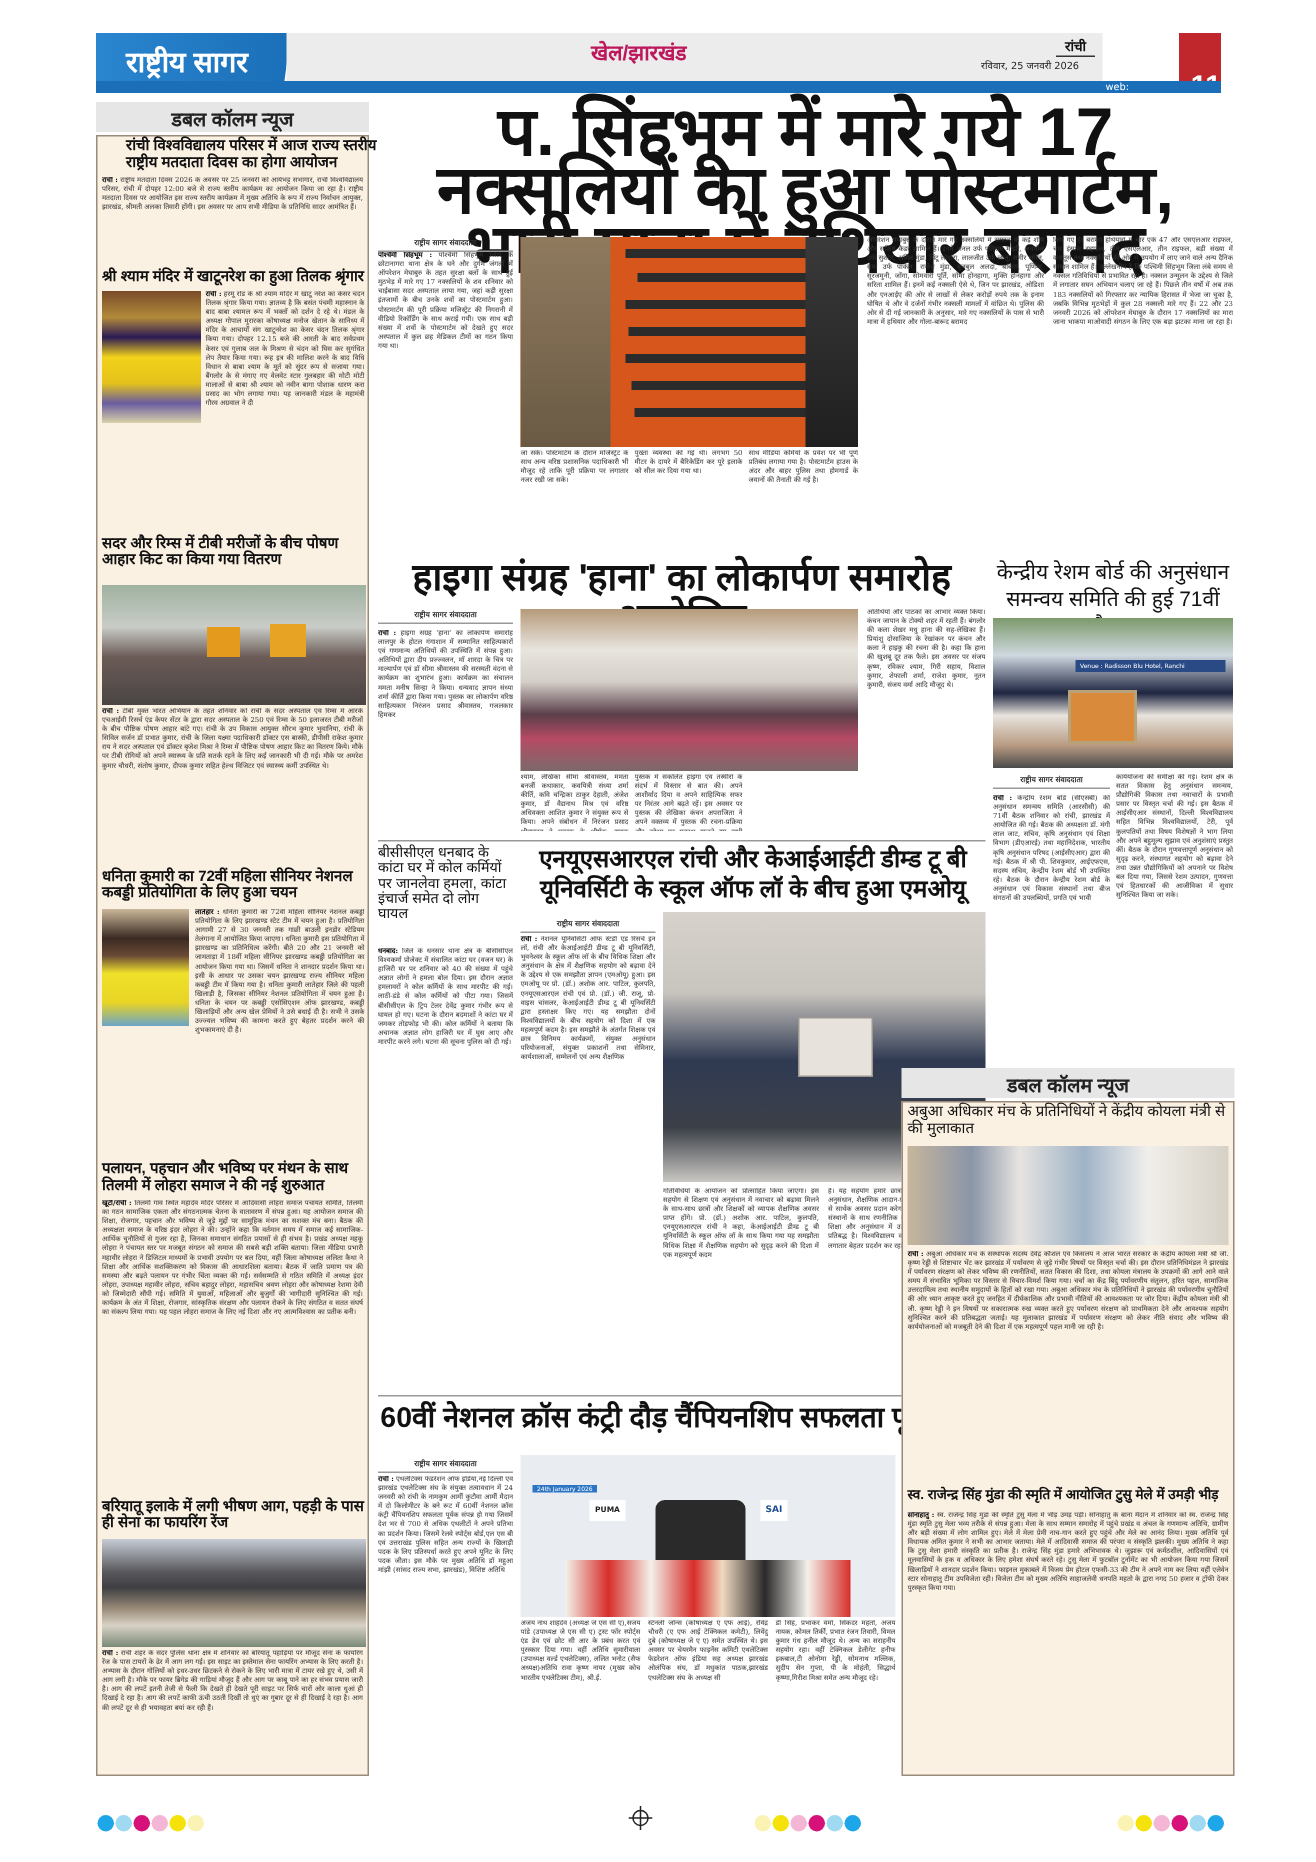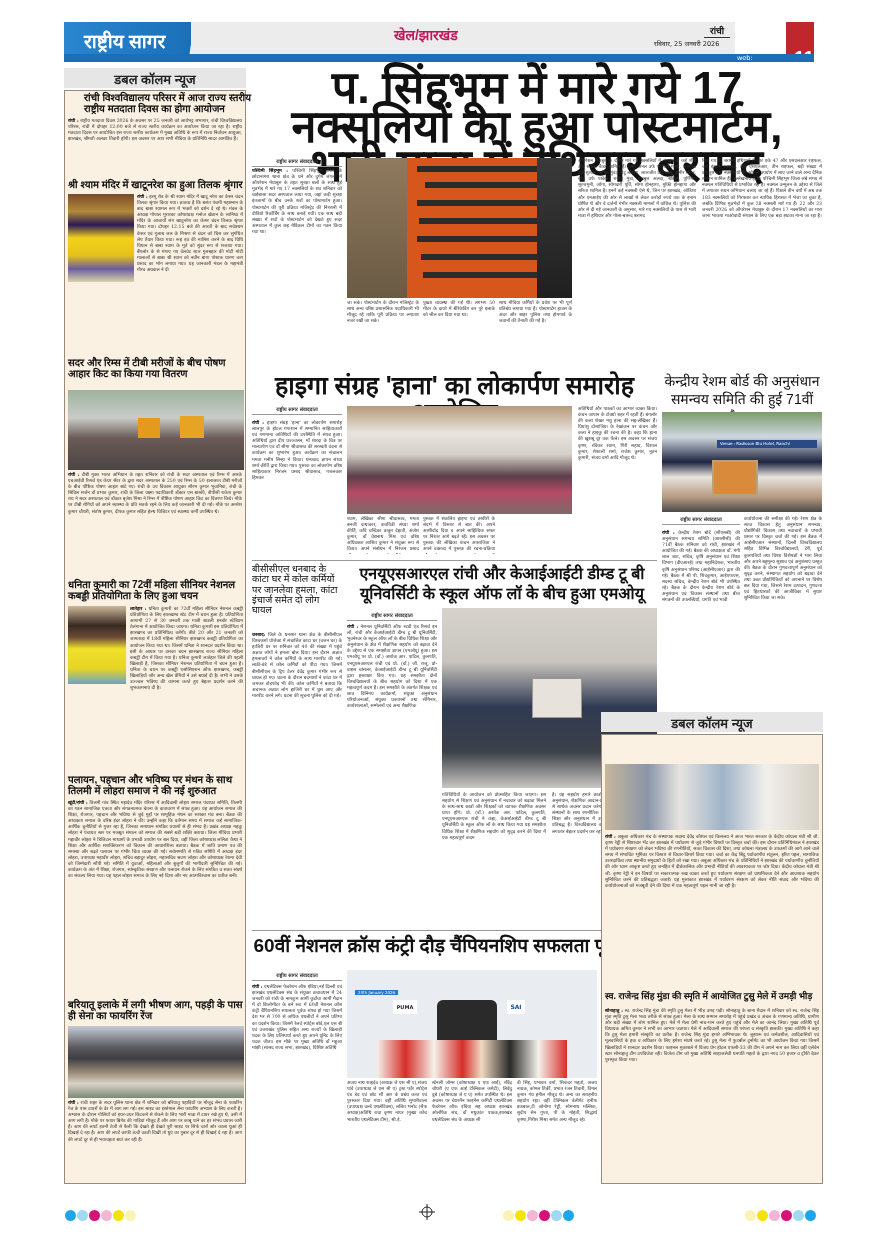--- a/index.html
+++ b/index.html
@@ -142,20 +142,21 @@
   </div>
   <div class="abs" style="left:50px;top:48px;width:46px;height:36px;background:#d98a3a;border:2px solid #b8a27a;"></div>
 </div>
 <div class="abs byline" style="left:662px;top:516px;width:78px;">राष्ट्रीय सागर संवाददाता</div>
 <div class="abs bodytext" style="left:662px;top:530px;width:78px;height:172px;"><b>रांची :</b> <span>केन्द्रीय रेशम बोर्ड (सीएसबी) की अनुसंधान समन्वय समिति (आरसीसी) की 71वीं बैठक शनिवार को रांची, झारखंड में आयोजित की गई। बैठक की अध्यक्षता डॉ. मंगी लाल जाट, सचिव, कृषि अनुसंधान एवं शिक्षा विभाग (डीएआरई) तथा महानिदेशक, भारतीय कृषि अनुसंधान परिषद (आईसीएआर) द्वारा की गई। बैठक में श्री पी. शिवकुमार, आईएफएस, सदस्य सचिव, केन्द्रीय रेशम बोर्ड भी उपस्थित रहे। बैठक के दौरान केन्द्रीय रेशम बोर्ड के अनुसंधान एवं विकास संस्थानों तथा बीज संगठनों की उपलब्धियों, प्रगति एवं भावी</span></div>
 <div class="abs bodytext" style="left:744px;top:516px;width:78px;height:186px;">कार्ययोजना की समीक्षा की गई। रेशम क्षेत्र के सतत विकास हेतु अनुसंधान समन्वय, प्रौद्योगिकी विकास तथा नवाचारों के प्रभावी प्रसार पर विस्तृत चर्चा की गई। इस बैठक में आईसीएआर संस्थानों, दिल्ली विश्वविद्यालय सहित विभिन्न विश्वविद्यालयों, टेरी, पूर्व कुलपतियों तथा विषय विशेषज्ञों ने भाग लिया और अपने बहुमूल्य सुझाव एवं अनुशंसाएं प्रस्तुत कीं। बैठक के दौरान गुणवत्तापूर्ण अनुसंधान को सुदृढ़ करने, संस्थागत सहयोग को बढ़ावा देने तथा उन्नत प्रौद्योगिकियों को अपनाने पर विशेष बल दिया गया, जिससे रेशम उत्पादन, गुणवत्ता एवं हितधारकों की आजीविका में सुधार सुनिश्चित किया जा सके।</div>
 
 <div class="abs" style="left:601px;top:712px;width:222px;height:472px;">
   <div class="dc-header" style="height:20px;">डबल कॉलम न्यूज</div>
   <div class="abs leftbox" style="left:0;top:22px;width:222px;height:450px;"></div>
+  <div class="abs head" style="left:4px;top:25px;width:214px;font-size:10px;font-weight:normal;">अबुआ अधिकार मंच के प्रतिनिधियों ने केंद्रीय कोयला मंत्री से की मुलाकात</div>
   <div class="abs photo" style="left:4px;top:52px;width:214px;height:66px;background:linear-gradient(90deg,#c7b69c 0%,#8a95a8 20%,#e6e4e0 35%,#9fb3c7 55%,#f1efeb 75%,#d6d1c6 100%);"></div>
   <div class="abs bodytext" style="left:4px;top:122px;width:214px;height:150px;"><b>रांची :</b> <span>अबुआ अधिकार मंच के संस्थापक सदस्य देवेंद्र कौशल एवं किसलय ने आज भारत सरकार के केंद्रीय कोयला मंत्री श्री जी. कृष्ण रेड्डी से शिष्टाचार भेंट कर झारखंड में पर्यावरण से जुड़े गंभीर विषयों पर विस्तृत चर्चा की। इस दौरान प्रतिनिधिमंडल ने झारखंड में पर्यावरण संरक्षण को लेकर भविष्य की रणनीतियों, सतत विकास की दिशा, तथा कोयला मंत्रालय के उपक्रमों की आगे आने वाले समय में संभावित भूमिका पर विस्तार से विचार-विमर्श किया गया। चर्चा का केंद्र बिंदु पर्यावरणीय संतुलन, हरित पहल, सामाजिक उत्तरदायित्व तथा स्थानीय समुदायों के हितों को रखा गया। अबुआ अधिकार मंच के प्रतिनिधियों ने झारखंड की पर्यावरणीय चुनौतियों की ओर ध्यान आकृष्ट करते हुए जनहित में दीर्घकालिक और प्रभावी नीतियों की आवश्यकता पर जोर दिया। केंद्रीय कोयला मंत्री श्री जी. कृष्ण रेड्डी ने इन विषयों पर सकारात्मक रुख व्यक्त करते हुए पर्यावरण संरक्षण को प्राथमिकता देने और आवश्यक सहयोग सुनिश्चित करने की प्रतिबद्धता जताई। यह मुलाकात झारखंड में पर्यावरण संरक्षण को लेकर नीति संवाद और भविष्य की कार्ययोजनाओं को मजबूती देने की दिशा में एक महत्वपूर्ण पहल मानी जा रही है।</span></div>
   <div class="abs head" style="left:4px;top:280px;width:214px;font-size:9px;">स्व. राजेन्द्र सिंह मुंडा की स्मृति में आयोजित टुसु मेले में उमड़ी भीड़</div>
   <div class="abs bodytext" style="left:4px;top:296px;width:214px;height:172px;"><b>सोनाहातु :</b> <span>स्व. राजेन्द्र सिंह मुंडा की स्मृति टुसु मेला में भीड़ उमड़ पड़ी। सोनाहातु के बाना मैदान में शनिवार को स्व. राजेन्द्र सिंह मुंडा स्मृति टुसु मेला भव्य तरीके से संपन्न हुआ। मेला के साथ सम्मान समारोह में पहुंचे प्रखंड व अंचल के गणमान्य अतिथि, ग्रामीण और बड़ी संख्या में लोग शामिल हुए। मेले में मेला प्रेमी नाच-गान करते हुए पहुंचे और मेले का आनंद लिया। मुख्य अतिथि पूर्व विधायक अमित कुमार ने सभी का आभार जताया। मेले में आदिवासी समाज की परंपरा व संस्कृति झलकी। मुख्य अतिथि ने कहा कि टुसु मेला हमारी संस्कृति का प्रतीक है। राजेन्द्र सिंह मुंडा हमारे अभिभावक थे। जुझारू एवं कर्मठशील, आदिवासियों एवं मूलवासियों के हक व अधिकार के लिए हमेशा संघर्ष करते रहे। टुसु मेला में फुटबॉल टूर्नामेंट का भी आयोजन किया गया जिसमें खिलाड़ियों ने शानदार प्रदर्शन किया। फाइनल मुकाबले में विजय प्रेम होटल एफसी-33 की टीम ने अपने नाम कर लिया वहीं एलेवेन स्टार सोनाहातु टीम उपविजेता रही। विजेता टीम को मुख्य अतिथि साहाजलेवी धनपति महतो के द्वारा नगद 50 हजार व ट्रॉफी देकर पुरस्कृत किया गया।</span></div>
 </div>
 
 <div class="abs" style="left:65px;top:1206px;">
   <span class="dot" style="background:#1ea7e8;"></span><span class="dot" style="background:#9fd9f2;"></span><span class="dot" style="background:#d6127a;"></span><span class="dot" style="background:#f3b6d5;"></span><span class="dot" style="background:#f5e20a;"></span><span class="dot" style="background:#fbf3b4;"></span>
 </div>
 <div class="abs" style="left:419px;top:1204px;width:16px;height:16px;">

